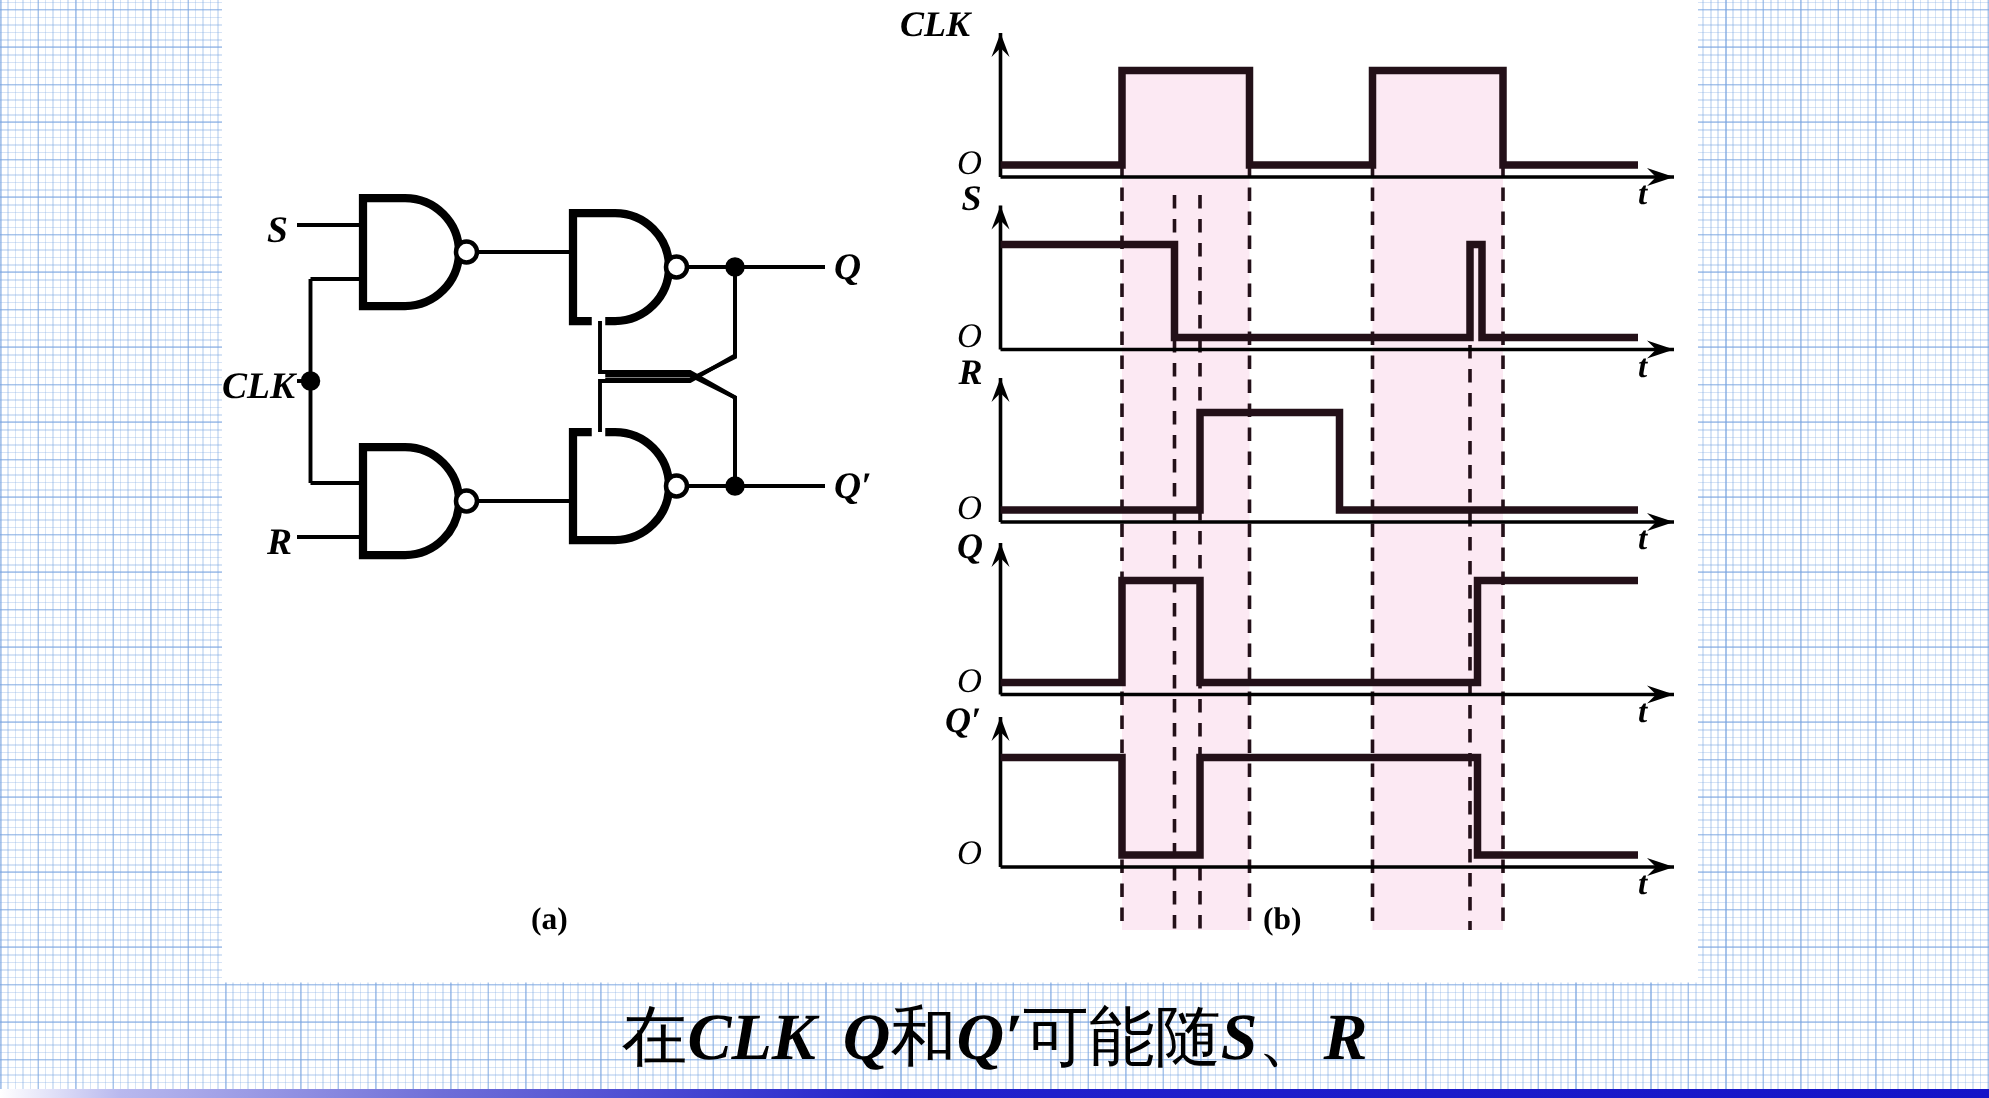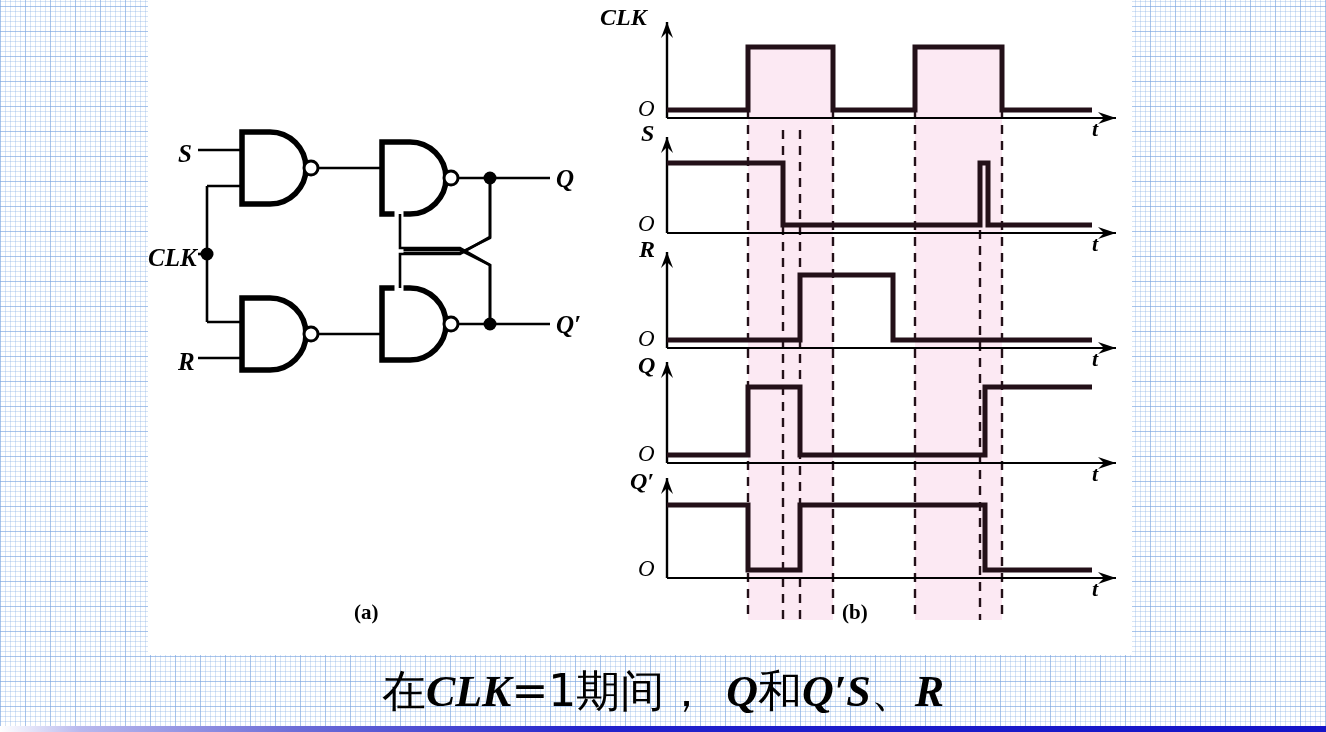--- a/index.html
+++ b/index.html
@@ -201,23 +201,23 @@
   <span class="sub" style="left:1092px;top:116px;font-style:italic;font-size:22px;">t</span>
   <span class="sub" style="left:1092px;top:231px;font-style:italic;font-size:22px;">t</span>
   <span class="sub" style="left:1092px;top:346px;font-style:italic;font-size:22px;">t</span>
   <span class="sub" style="left:1092px;top:461px;font-style:italic;font-size:22px;">t</span>
   <span class="sub" style="left:1092px;top:576px;font-style:italic;font-size:22px;">t</span>
 </div>
 
 <div id="caption">
   <span class="cn">在</span>
     <span class="it">CLK</span>
-    <span class="cn"> =1期间，</span>
     <span style="display:inline-block;width:18px"></span>
     <span class="it">Q</span>
     <span class="cn">和</span>
     <span class="it">Q′</span>
+    <span class="cn">可能随</span>
     <span class="it">S</span>
     <span class="cn">、</span>
     <span class="it">R</span>
 </div>
 
 <div id="bottombar"></div>
 
 </body></html>

